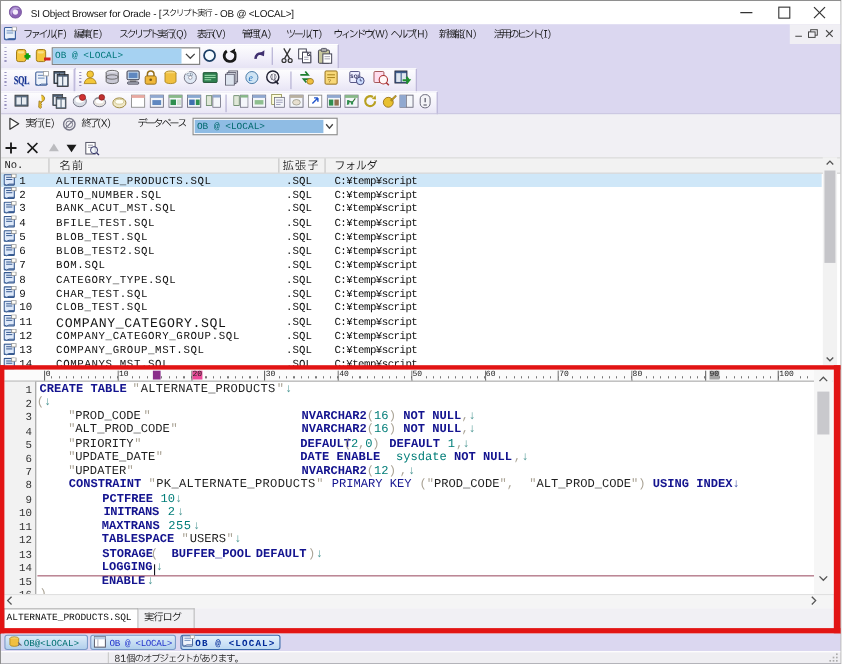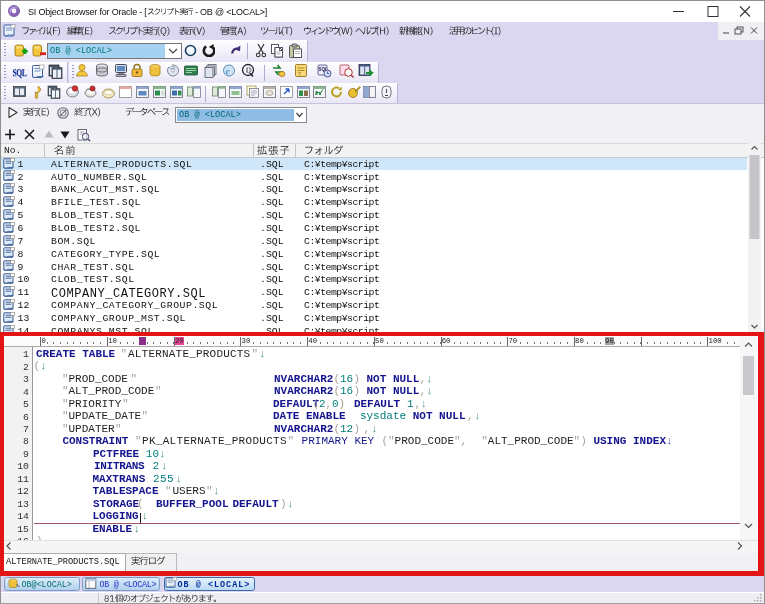--- a/index.html
+++ b/index.html
@@ -600,21 +600,21 @@
 <div class="ab mono" style="left:308.3px;top:336.8px;font-size:7.3px;color:#222;background:#fbfbfb">40</div>
 <div class="ab" style="left:373.8px;top:336.5px;width:1px;height:9px;background:#666"></div>
 <div class="ab mono" style="left:375.0px;top:336.8px;font-size:7.3px;color:#222;background:#fbfbfb">50</div>
 <div class="ab" style="left:440.5px;top:336.5px;width:1px;height:9px;background:#666"></div>
 <div class="ab mono" style="left:441.7px;top:336.8px;font-size:7.3px;color:#222;background:#fbfbfb">60</div>
 <div class="ab" style="left:507.2px;top:336.5px;width:1px;height:9px;background:#666"></div>
 <div class="ab mono" style="left:508.4px;top:336.8px;font-size:7.3px;color:#222;background:#fbfbfb">70</div>
 <div class="ab" style="left:573.9px;top:336.5px;width:1px;height:9px;background:#666"></div>
 <div class="ab mono" style="left:575.1px;top:336.8px;font-size:7.3px;color:#222;background:#fbfbfb">80</div>
 <div class="ab" style="left:640.6px;top:336.5px;width:1px;height:9px;background:#666"></div>
-<div class="ab mono" style="left:605px;top:336.8px;font-size:7.3px;color:#222;background:#a3a3a3">90</div>
+<div class="ab mono" style="left:645px;top:336.8px;font-size:7.3px;color:#222;background:#a3a3a3">90</div>
 <div class="ab" style="left:707.3px;top:336.5px;width:1px;height:9px;background:#666"></div>
 <div class="ab mono" style="left:708.5px;top:336.8px;font-size:7.3px;color:#222;background:#fbfbfb">100</div>
 <div class="ab" style="left:139px;top:337px;width:6.5px;height:8px;background:#8b2f8b"></div>
 <div class="ab" style="left:4px;top:347px;width:27.5px;height:193px;background:#f2f2f2"></div>
 <div class="ab" style="left:31.5px;top:347px;width:1px;height:193px;background:#999"></div>
 <div class="ab mono" style="left:0;top:349.1px;width:29px;text-align:right;font-size:9.8px;color:#333">1</div>
 <div class="ab mono" style="left:0;top:361.6px;width:29px;text-align:right;font-size:9.8px;color:#333">2</div>
 <div class="ab mono" style="left:0;top:374.0px;width:29px;text-align:right;font-size:9.8px;color:#333">3</div>
 <div class="ab mono" style="left:0;top:386.5px;width:29px;text-align:right;font-size:9.8px;color:#333">4</div>
 <div class="ab mono" style="left:0;top:399.0px;width:29px;text-align:right;font-size:9.8px;color:#333">5</div>

